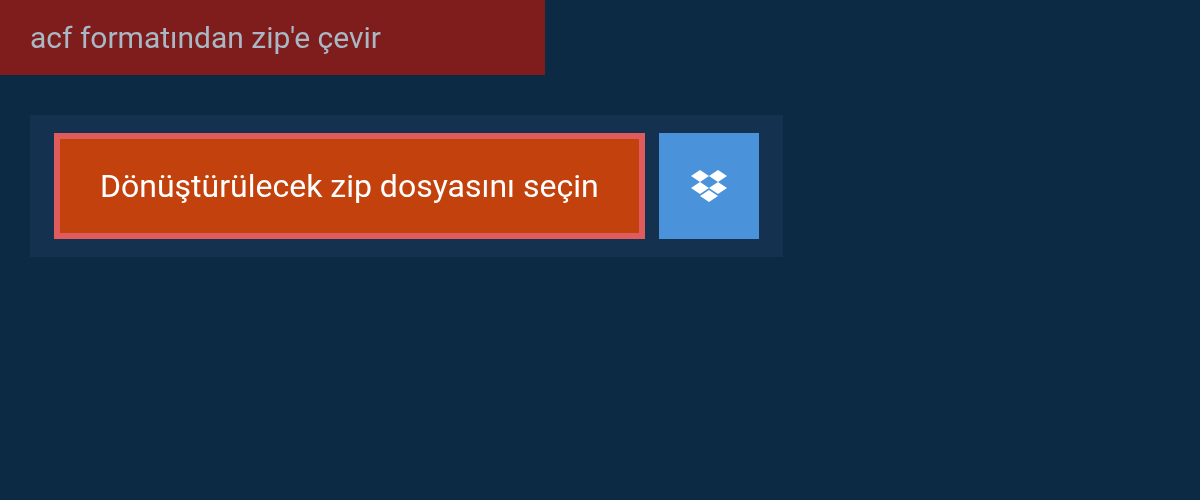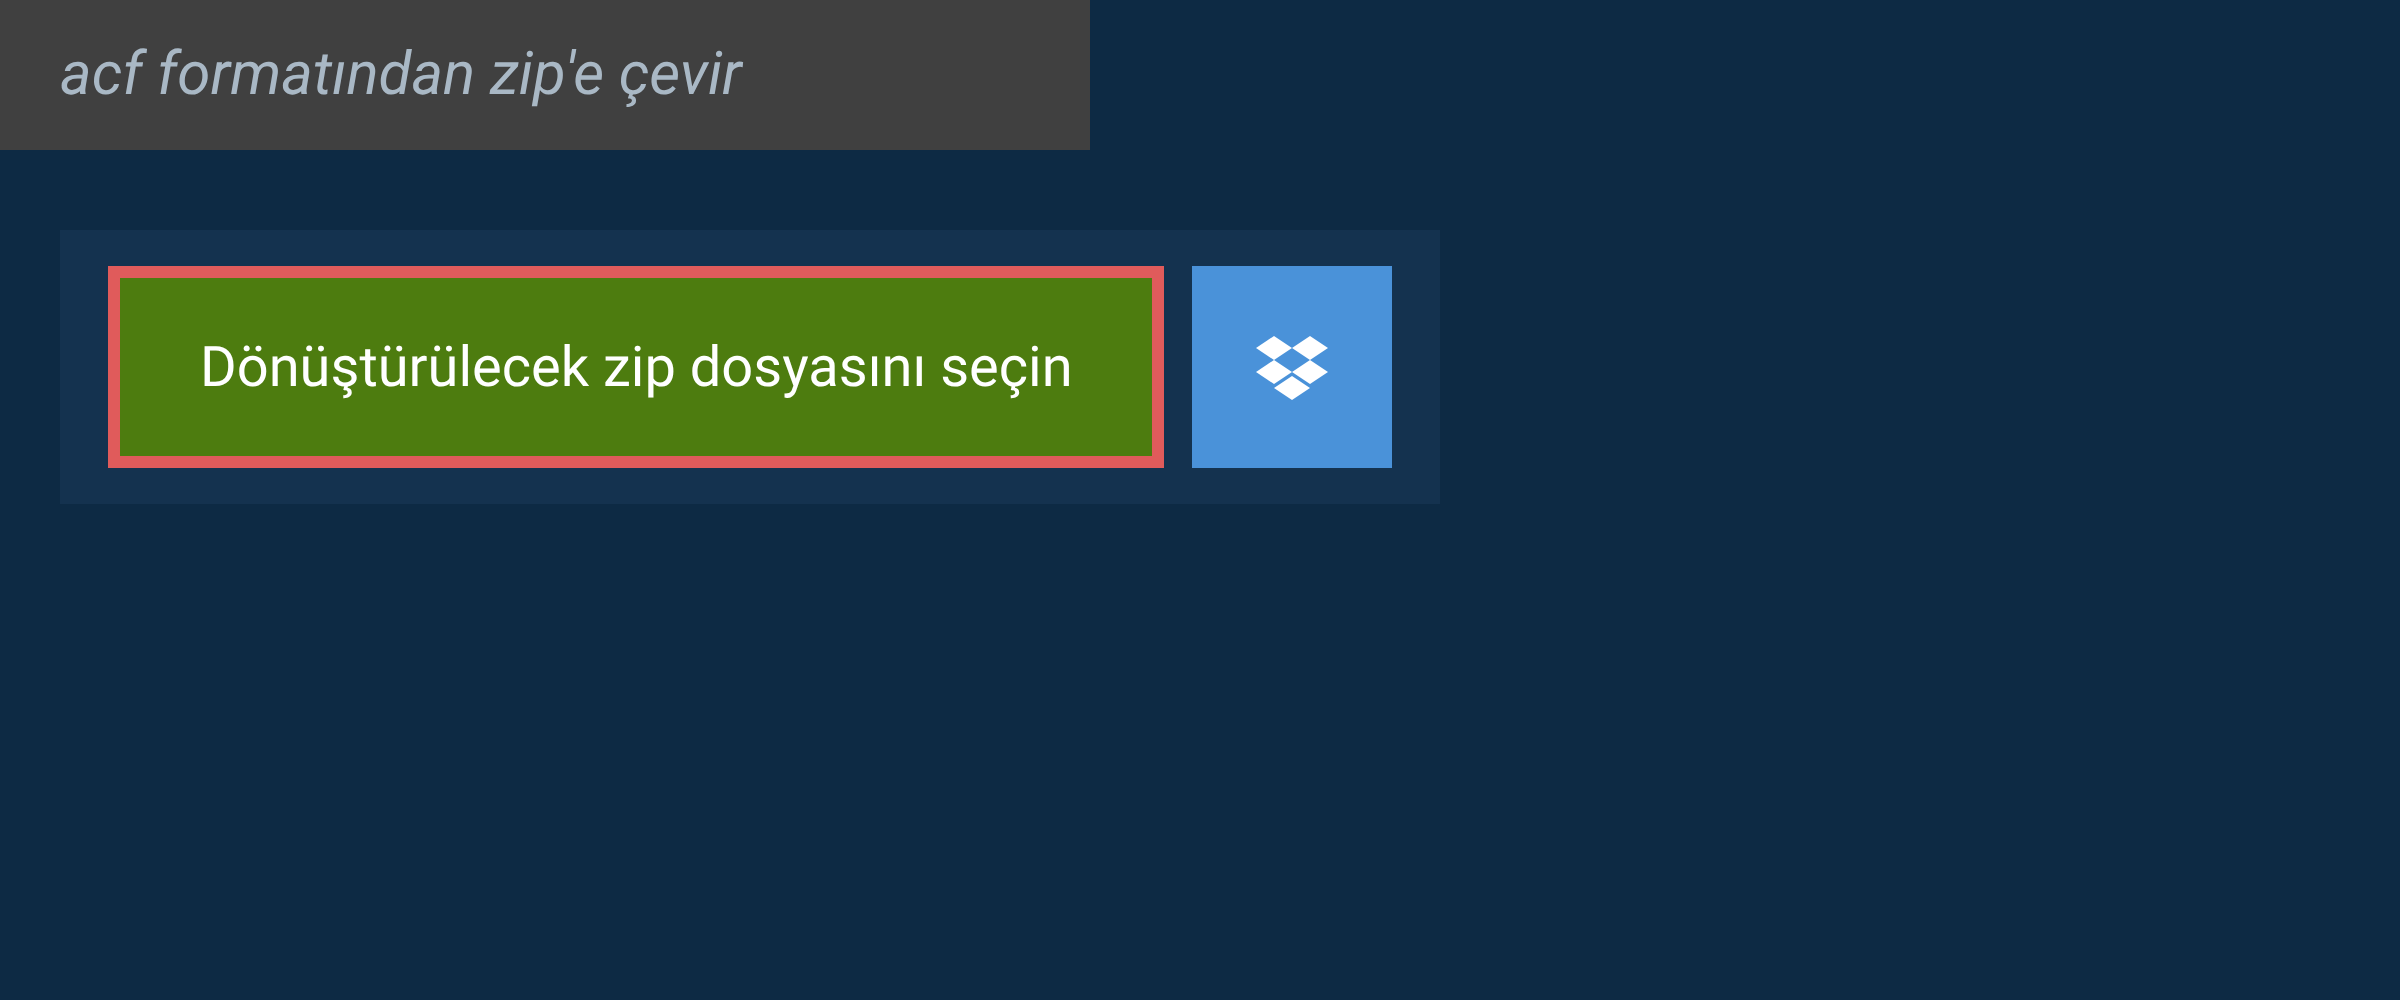--- a/index.html
+++ b/index.html
@@ -8,44 +8,43 @@
       box-sizing: border-box;
     }
     body {
       width: 1200px;
       height: 500px;
       background: #0d2a44;
       font-family: -apple-system, BlinkMacSystemFont, "Segoe UI", Roboto, Helvetica, Arial, sans-serif;
       overflow: hidden;
     }
     .header-bar {
-      background: #404040;
+      background: #7f1d1d;
       padding: 20px 30px;
       display: inline-block;
       min-width: 545px;
-      font-style: italic;
     }
     .header-title {
       color: #a9b8c5;
       font-size: 30px;
       font-weight: 400;
     }
     .button-panel {
       background: #14324f;
       padding: 18px 24px;
       margin: 40px 30px;
       display: inline-flex;
       align-items: stretch;
       gap: 14px;
     }
     .main-button {
-      background: #4d7c0f;
+      background: #c2410c;
       border: 6px solid #e05b5b;
       color: #ffffff;
-      font-size: 28px;
+      font-size: 32px;
       font-weight: 400;
       padding: 28px 40px;
       cursor: pointer;
       display: flex;
       align-items: center;
       justify-content: center;
     }
     .dropbox-button {
       background: #4a92d9;
       width: 100px;

